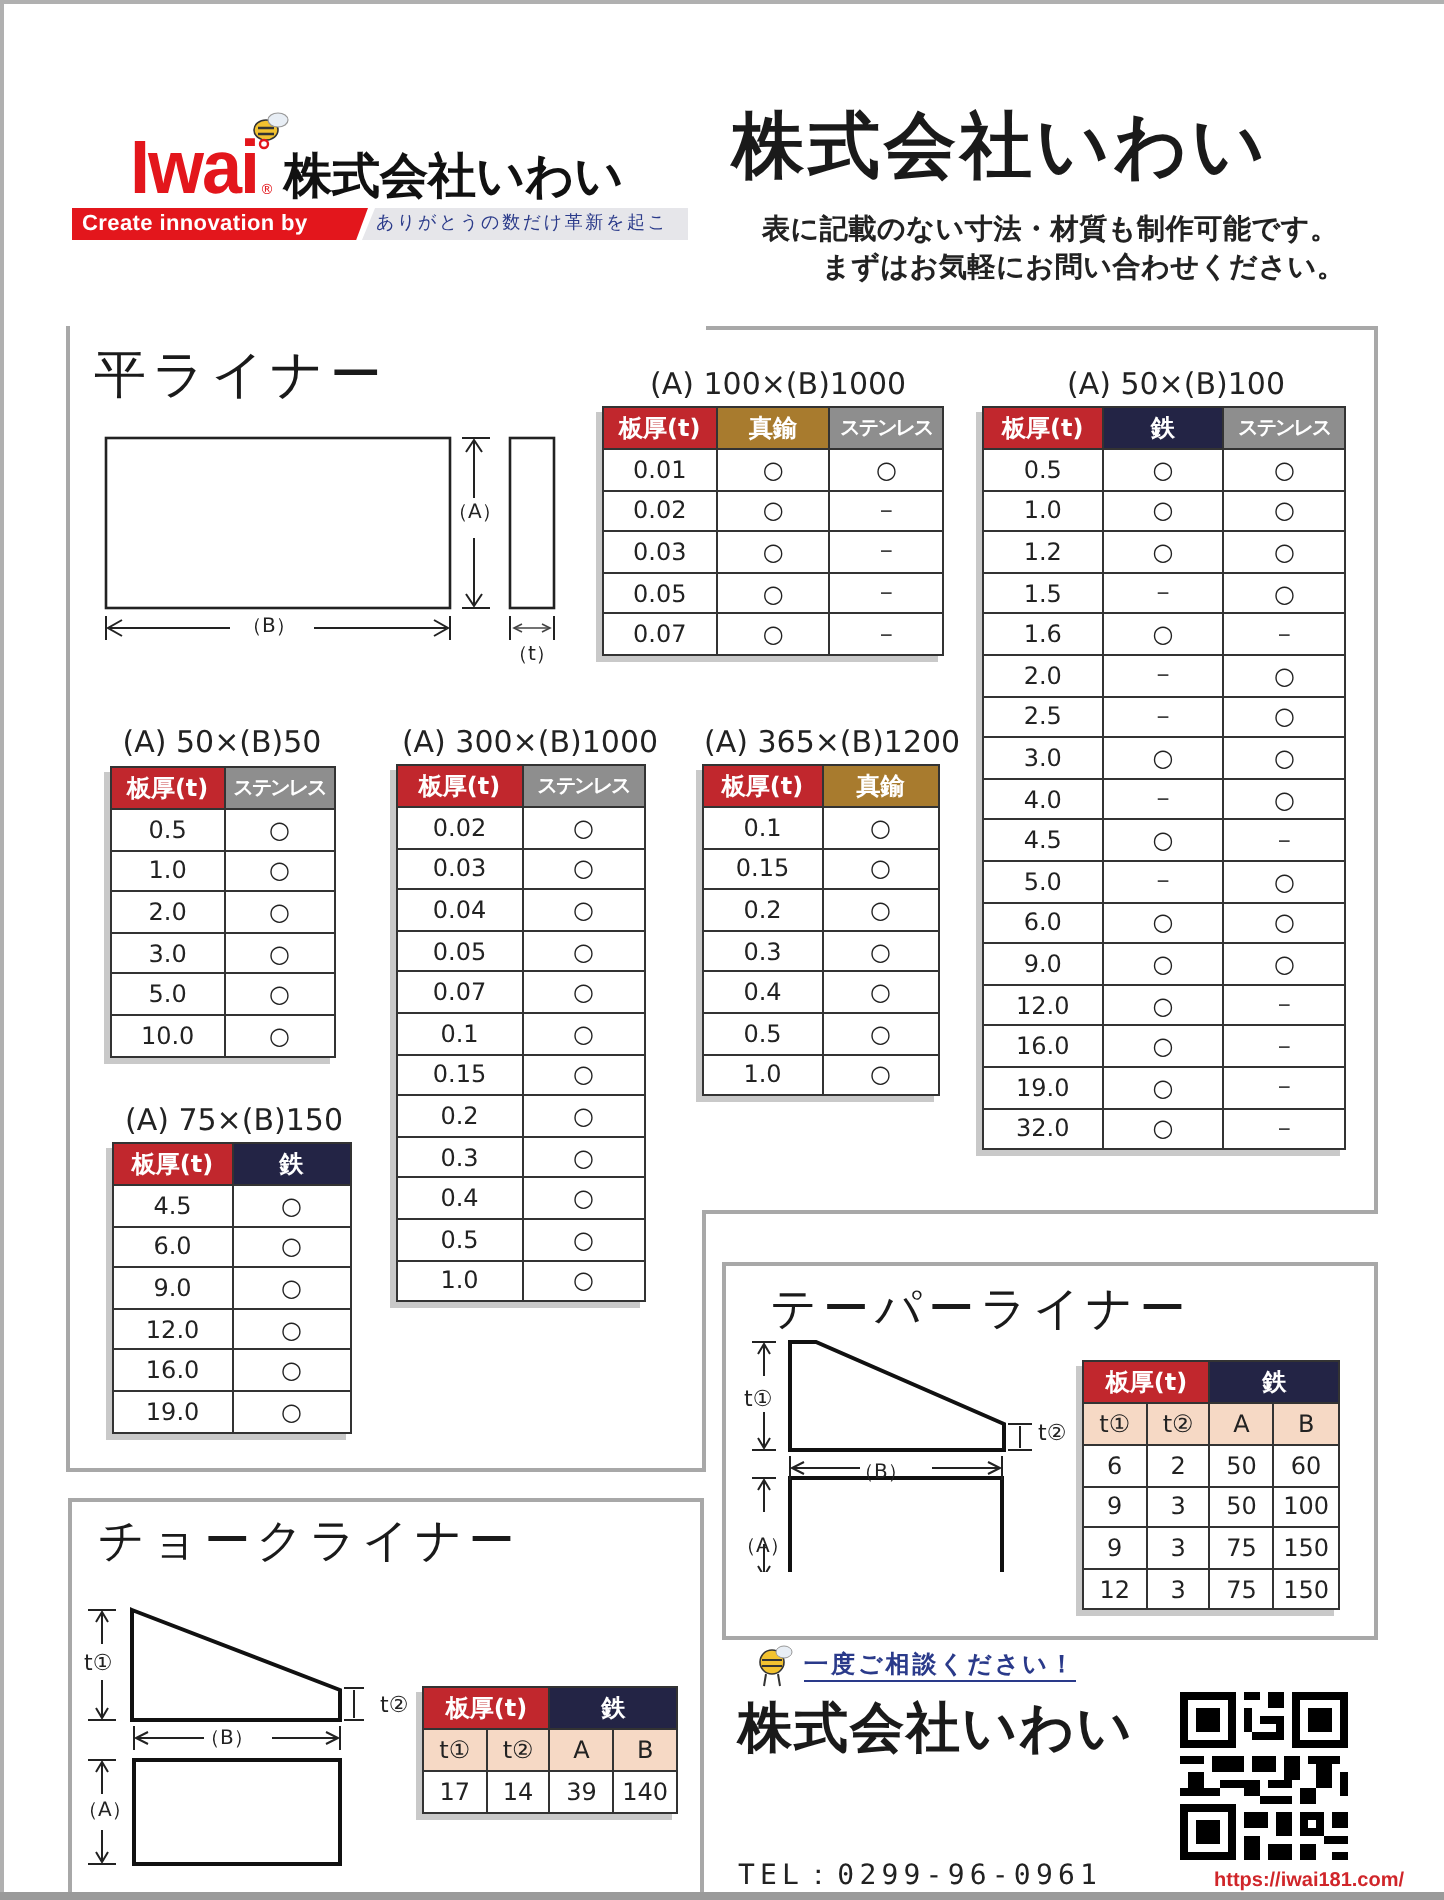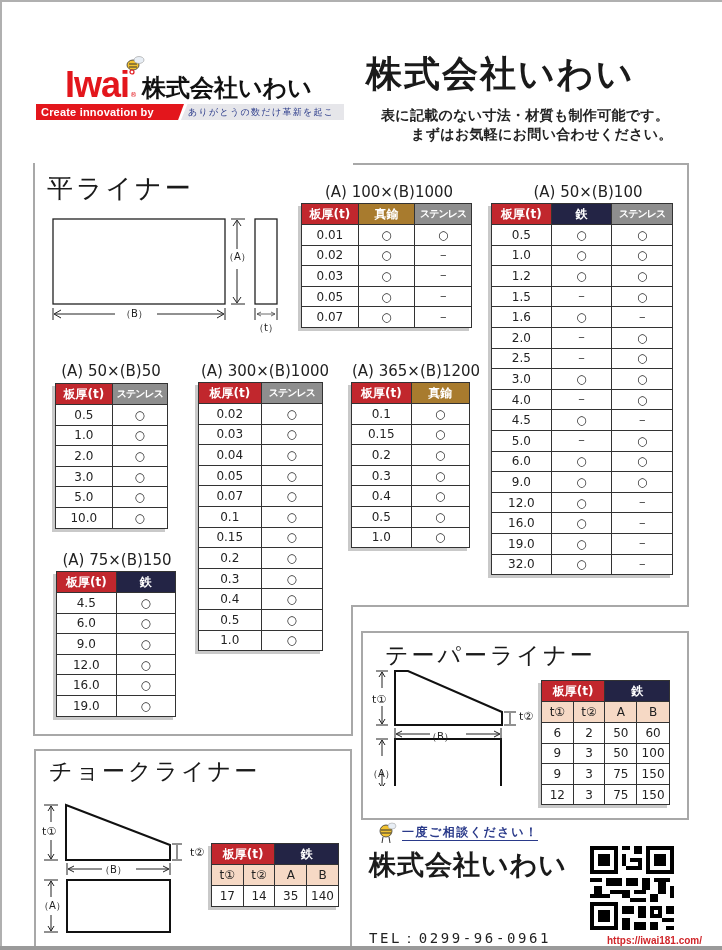--- a/index.html
+++ b/index.html
@@ -550,21 +550,21 @@
     <th class="h-sub">t①</th>
     <th class="h-sub">t②</th>
     <th class="h-sub">A</th>
     <th class="h-sub">B</th>
   </tr>
   </tbody>
     <tbody>
       <tr>
         <td>17</td>
         <td>14</td>
-        <td>35</td>
+        <td>39</td>
         <td>140</td>
       </tr>
     </tbody>
 </table>
 
 <svg class="abs" style="left:374px;top:821px" width="24" height="24" viewBox="0 0 24 24">
   <ellipse cx="12" cy="10" rx="6" ry="6" fill="#f2c230" stroke="#333" stroke-width="0.8"></ellipse>
   <path d="M7 9 L17 9 M7 12 L17 12" stroke="#333" stroke-width="1"></path>
   <ellipse cx="18" cy="5" rx="4" ry="3" fill="#e8eef5" stroke="#999" stroke-width="0.5"></ellipse>
   <path d="M9 16 L8 22 M15 16 L16 22" stroke="#333" stroke-width="1"></path>

